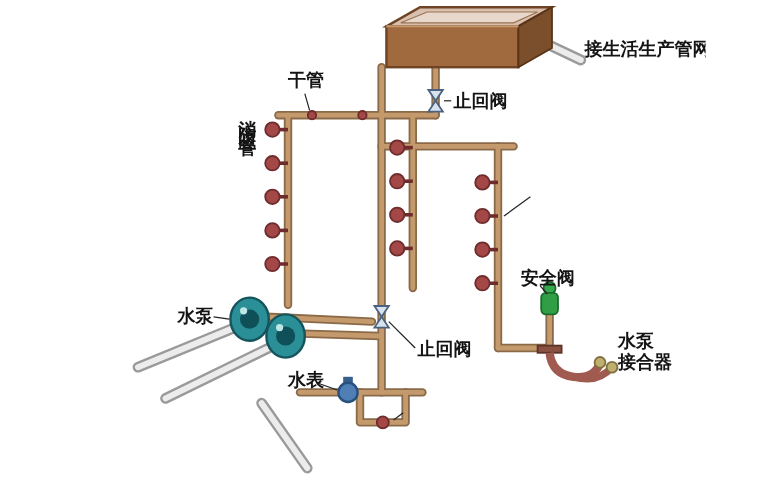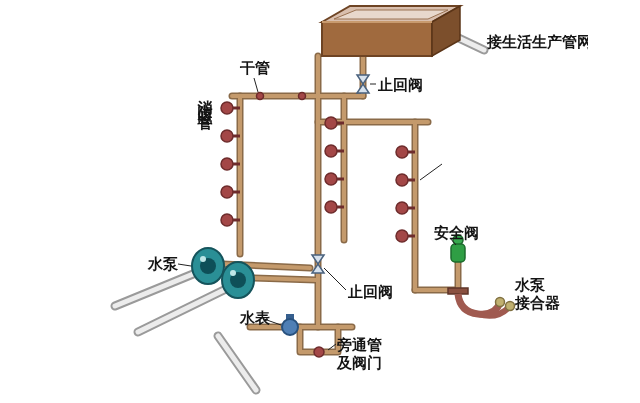--- a/index.html
+++ b/index.html
@@ -178,23 +178,19 @@
 
 
   <div class="lbl" style="left:410px;top:224px;margin-left:24px;">安全阀</div>
 
   <div class="lbl" style="left:148px;top:255px;">水泵</div>
 
   <div class="lbl" style="left:348px;top:283px;">止回阀</div>
 
   <div class="lbl" style="left:240px;top:309px;font-family:Liberation Serif, serif;">水表</div>
 
-  <div class="lbl" style="left:337px;top:336px;">
-    <div>旁通管</div>
-    <div>及阀门</div>
-  </div>
 
   <div class="lbl" style="left:515px;top:276px;">
     <div>水泵</div>
     <div>接合器</div>
   </div>
 
 </div>
 
 </body></html>

